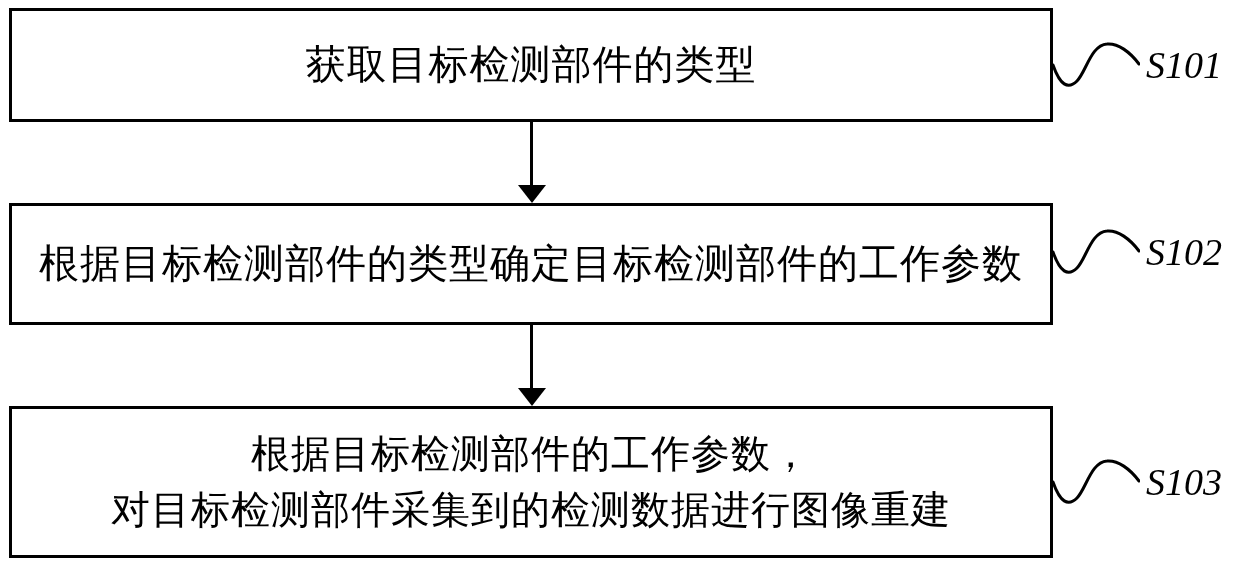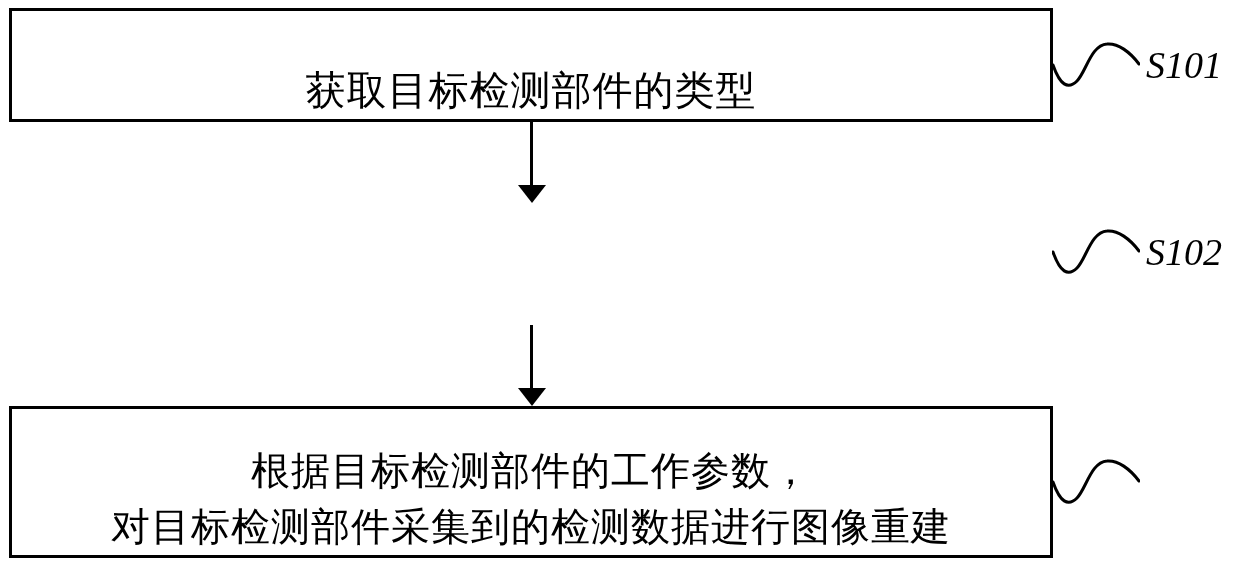--- a/index.html
+++ b/index.html
@@ -19,21 +19,21 @@
   .step-box {
     position: absolute;
     left: 9px;
     width: 1044px;
     border: 3px solid #000000;
     box-sizing: border-box;
     background: #ffffff;
     display: flex;
     flex-direction: column;
     align-items: center;
-    justify-content: flex-end;
+    justify-content: center;
     text-align: center;
   }
   .box-line {
     font-size: 40px;
     line-height: 56px;
     letter-spacing: 1px;
     white-space: nowrap;
   }
   #box-s101 { top: 8px;   height: 114px; }
   #box-s102 { top: 203px; height: 122px; }
@@ -94,20 +94,23 @@
 
 <div class="canvas">
 
   <div class="step-box" id="box-s101">
     <div class="box-line">获取目标检测部件的类型</div>
   </div>
 
   <div class="arrow-line" id="arrow-1-line"></div>
   <div class="arrow-head" id="arrow-1-head"></div>
 
+  <div class="step-box" id="box-s102">
+    <div class="box-line">根据目标检测部件的类型确定目标检测部件的工作参数</div>
+  </div>
 
   <div class="arrow-line" id="arrow-2-line"></div>
   <div class="arrow-head" id="arrow-2-head"></div>
 
   <div class="step-box" id="box-s103">
     <div class="box-line">根据目标检测部件的工作参数，</div>
     <div class="box-line">对目标检测部件采集到的检测数据进行图像重建</div>
   </div>
 
   <div class="label-group" id="label-s101">
@@ -121,15 +124,16 @@
     <svg class="squiggle" viewBox="0 0 88 56">
       <path d="M1,28 C8,48 16,53 25,44 C34,35 39,8 55,7 C66,6 78,15 87,27"></path>
     </svg>
     <div class="step-label">S102</div>
   </div>
 
   <div class="label-group" id="label-s103">
     <svg class="squiggle" viewBox="0 0 88 56">
       <path d="M1,28 C8,48 16,53 25,44 C34,35 39,8 55,7 C66,6 78,15 87,27"></path>
     </svg>
+    <div class="step-label">S103</div>
   </div>
 
 </div>
 
 </body></html>

